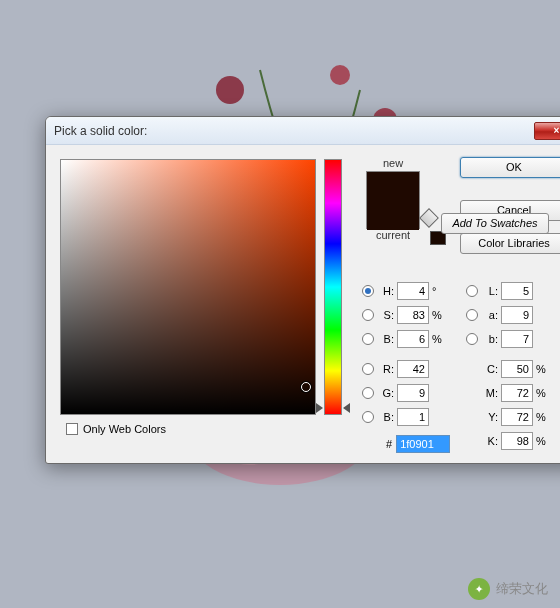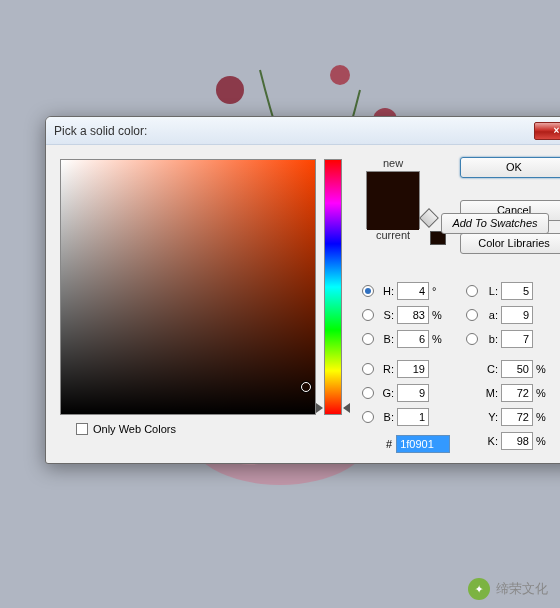--- a/index.html
+++ b/index.html
@@ -32,21 +32,21 @@
   .btn.focus { border: 1px solid #3C7FB1; box-shadow: 0 0 2px #3C7FB1; }
   .row { position: absolute; display: flex; align-items: center; height: 20px; }
   .radio { width: 12px; height: 12px; border: 1px solid #777; border-radius: 50%; margin-right: 4px; display: inline-flex; align-items: center; justify-content: center; background: #fff; }
   .radio.sel::after { content: ""; width: 6px; height: 6px; background: #3070C0; border-radius: 50%; }
   .lbl { width: 16px; text-align: right; margin-right: 3px; }
   .num { width: 32px; height: 18px; border: 1px solid #999; background: #fff; text-align: right; padding: 0 3px; font-size: 11px; line-height: 16px; }
   .unit { width: 14px; margin-left: 3px; }
   .hex-row { position: absolute; left: 340px; top: 290px; display: flex; align-items: center; }
   .hex-lbl { margin-right: 4px; }
   .hex-in { width: 54px; height: 18px; border: 1px solid #6090C0; background: #3399FF; color: #fff; padding: 0 3px; font-size: 11px; line-height: 16px; }
-  .owc { position: absolute; left: 30px; top: 278px; display: flex; align-items: center; }
+  .owc { position: absolute; left: 20px; top: 278px; display: flex; align-items: center; }
   .cb { width: 12px; height: 12px; border: 1px solid #777; background: #fff; margin-right: 5px; }
   .wm { position: absolute; right: 12px; bottom: 8px; display: flex; align-items: center; color: #888; font-size: 13px; }
   .wm-dot { width: 22px; height: 22px; border-radius: 50%; background: #7CB342; margin-right: 6px; display:flex; align-items:center; justify-content:center; color:#fff; font-size:11px;}
 </style>
 </head>
 <body>
 
 <svg class="bg-art" viewBox="0 0 280 500">
   <ellipse cx="140" cy="240" rx="110" ry="120" fill="#4A5360" opacity="0.5"></ellipse>
   <circle cx="90" cy="80" r="14" fill="#8B3A4A"></circle>
@@ -105,21 +105,21 @@
     <div class="row" style="left:316px; top:184px;">
       <span class="radio"></span>
       <span class="lbl">B:</span>
       <span class="num">6</span>
       <span class="unit">%</span>
     </div>
 
     <div class="row" style="left:316px; top:214px;">
       <span class="radio"></span>
       <span class="lbl">R:</span>
-      <span class="num">19</span>
+      <span class="num">42</span>
     </div>
     <div class="row" style="left:316px; top:238px;">
       <span class="radio"></span>
       <span class="lbl">G:</span>
       <span class="num">9</span>
     </div>
     <div class="row" style="left:316px; top:262px;">
       <span class="radio"></span>
       <span class="lbl">B:</span>
       <span class="num">1</span>

